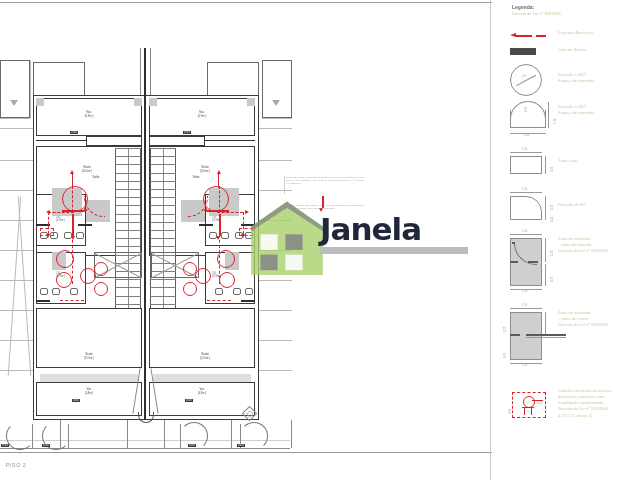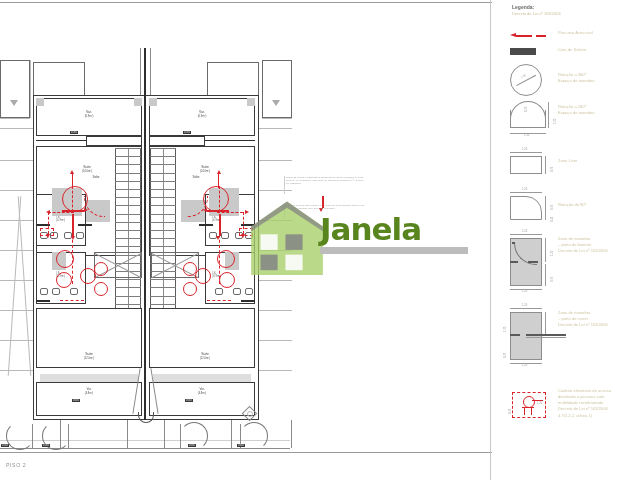--- a/index.html
+++ b/index.html
@@ -39,21 +39,21 @@
   
   .arc{position:absolute;border:.6px solid #777;border-radius:50%;
        border-right-color:transparent;border-top-color:transparent;}
   .arcTR{position:absolute;border:.6px solid #777;border-radius:50%;
          border-left-color:transparent;border-bottom-color:transparent;}
 
   
   #wm{position:absolute;left:248px;top:196px;width:200px;height:92px;opacity:.93;}
   #wmlogo{position:absolute;left:0;top:4px;width:78px;height:78px;}
   #wmtext{position:absolute;left:72px;top:18px;}
-  #wmJanela{font-size:31px;font-weight:bold;color:#4d7c0f;letter-spacing:-1px;
+  #wmJanela{font-size:31px;font-weight:bold;color:#0f172a;letter-spacing:-1px;
             font-family:"DejaVu Sans",sans-serif;line-height:1;}
   #wmVirtual{font-size:17px;font-weight:bold;color:#a8cf6a;letter-spacing:4.5px;
              margin-top:1px;font-family:"DejaVu Sans",sans-serif;line-height:1;}
   #wmTagline{margin-top:2px;height:7px;background:#b7b7b7;width:148px;}
 
   
   #legend{position:absolute;left:496px;top:0;width:144px;height:480px;}
   .lgTitle{position:absolute;left:16px;top:4px;font-size:5px;font-weight:bold;color:#6b6b6b;}
   .lgSub{position:absolute;left:16px;top:11px;font-size:4px;color:#cbbf9a;}
   .lgrow{position:absolute;left:0;width:144px;}

